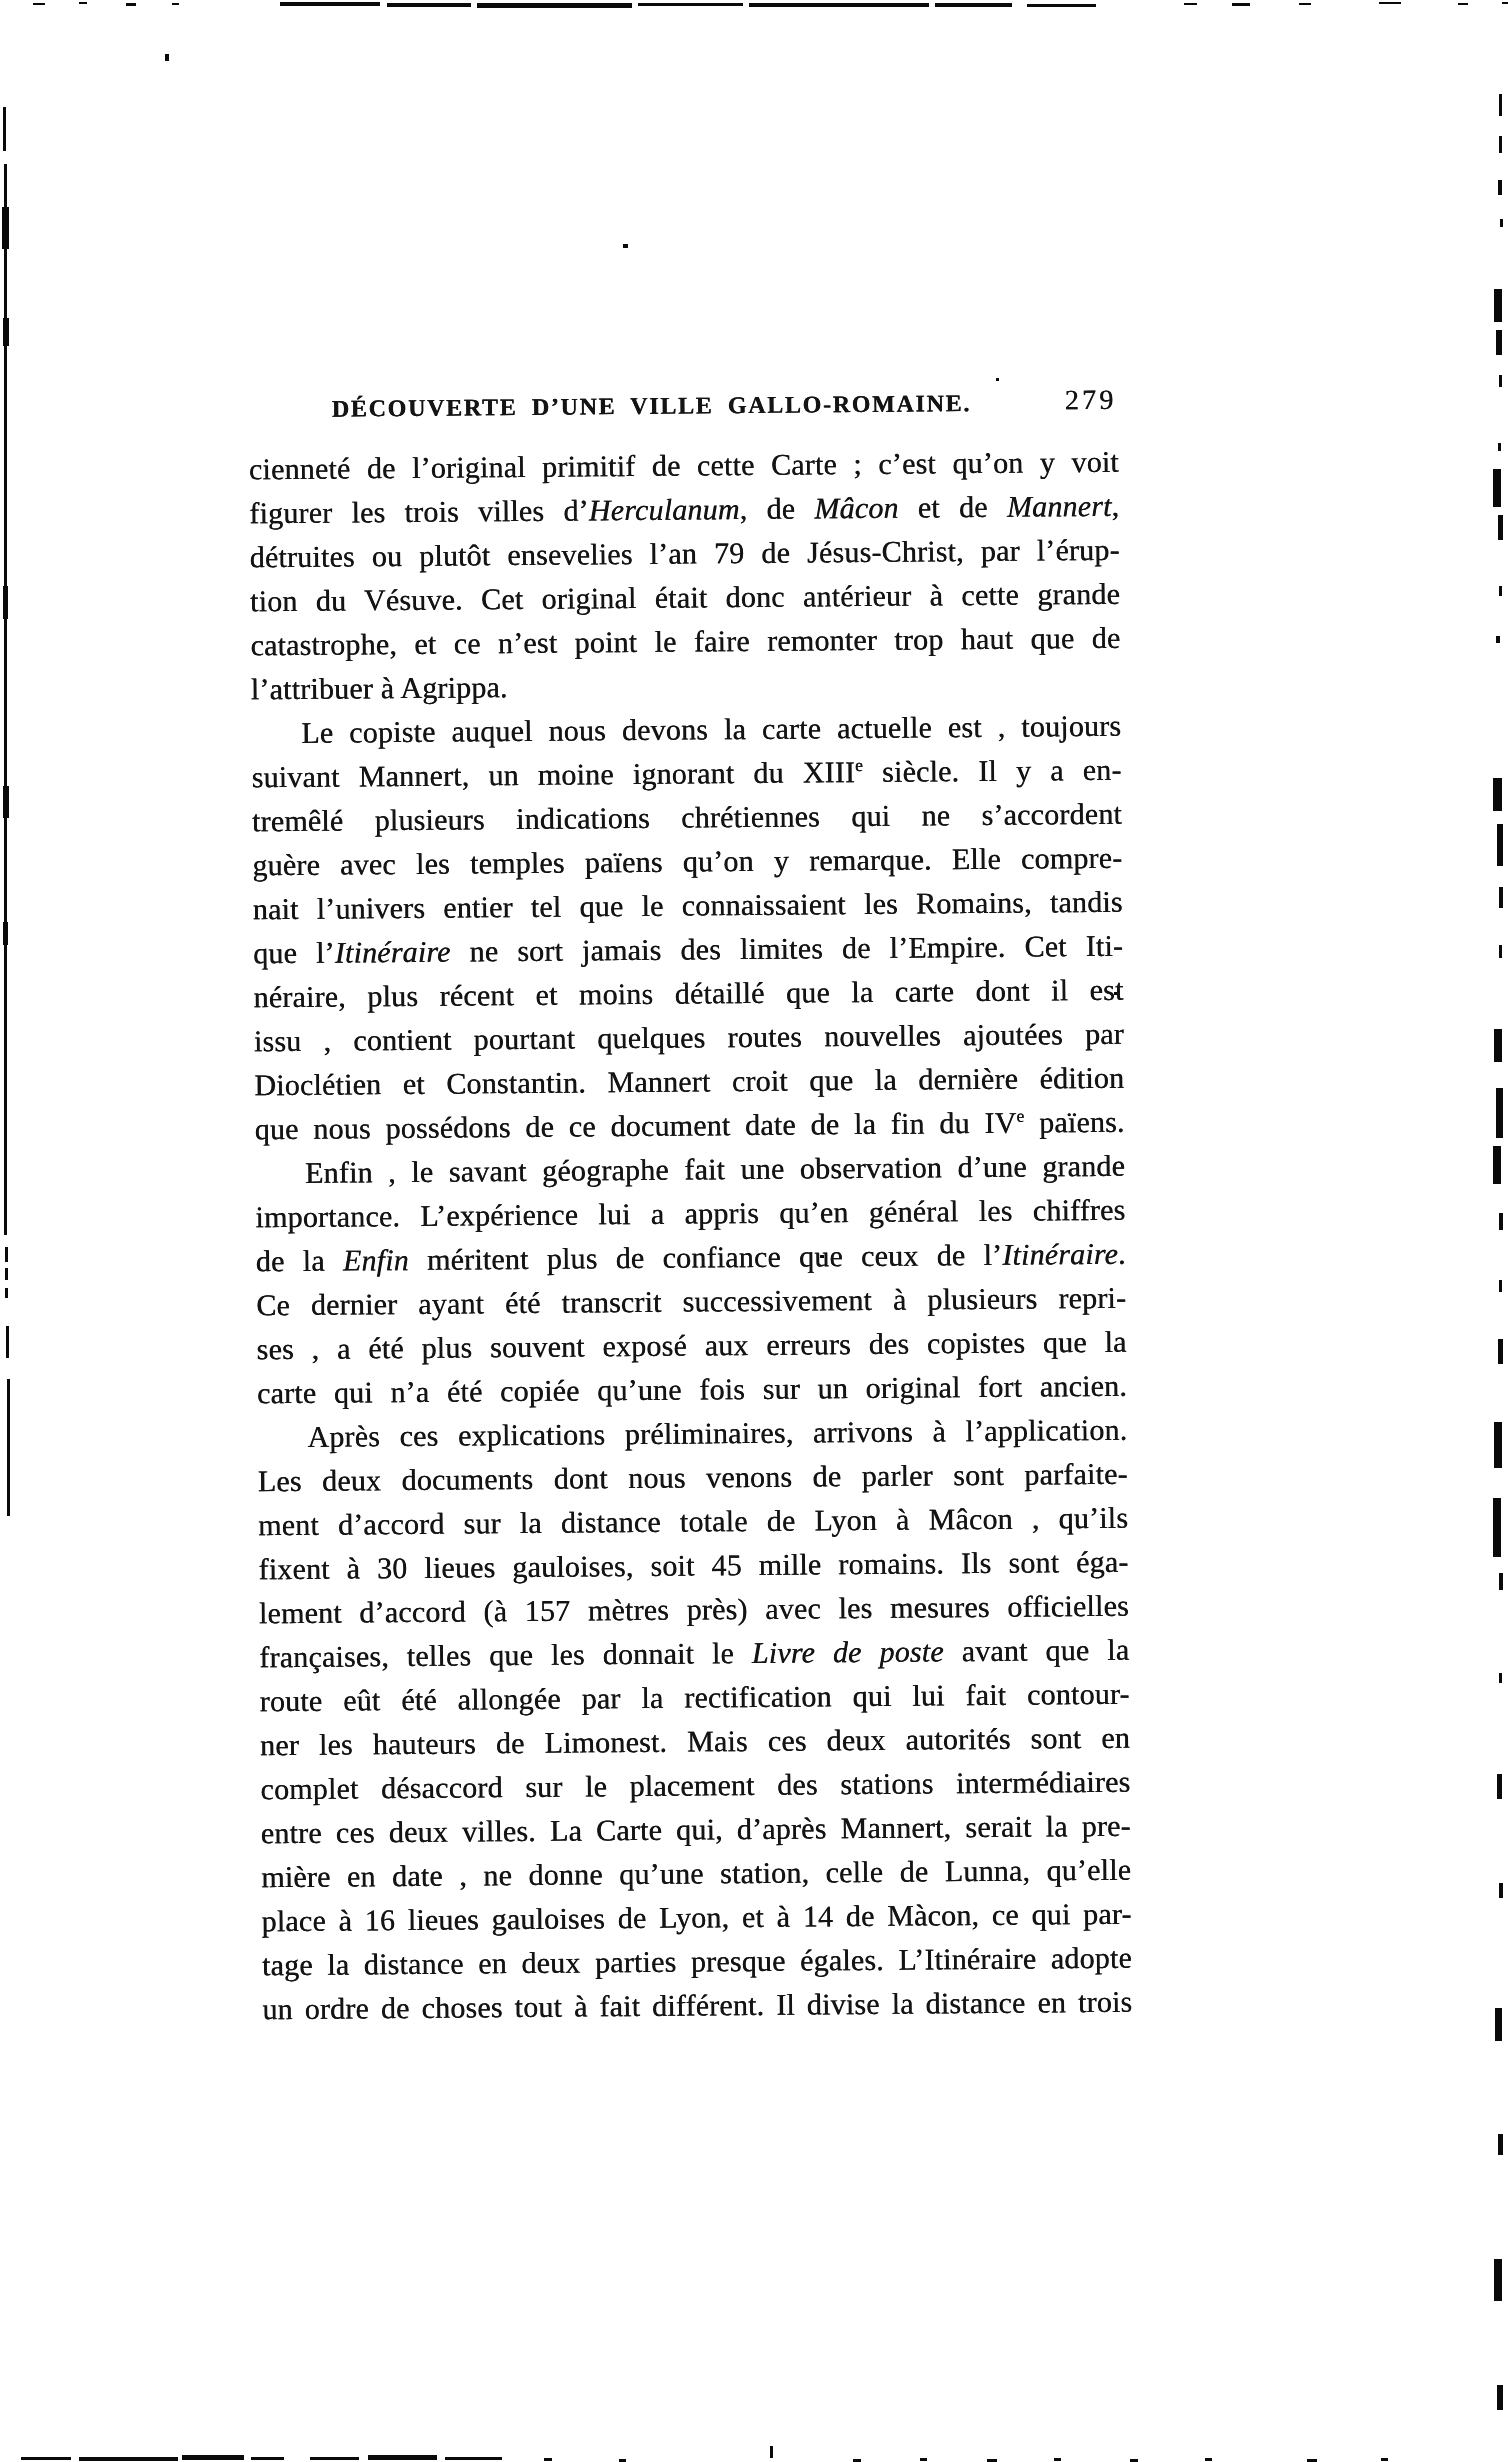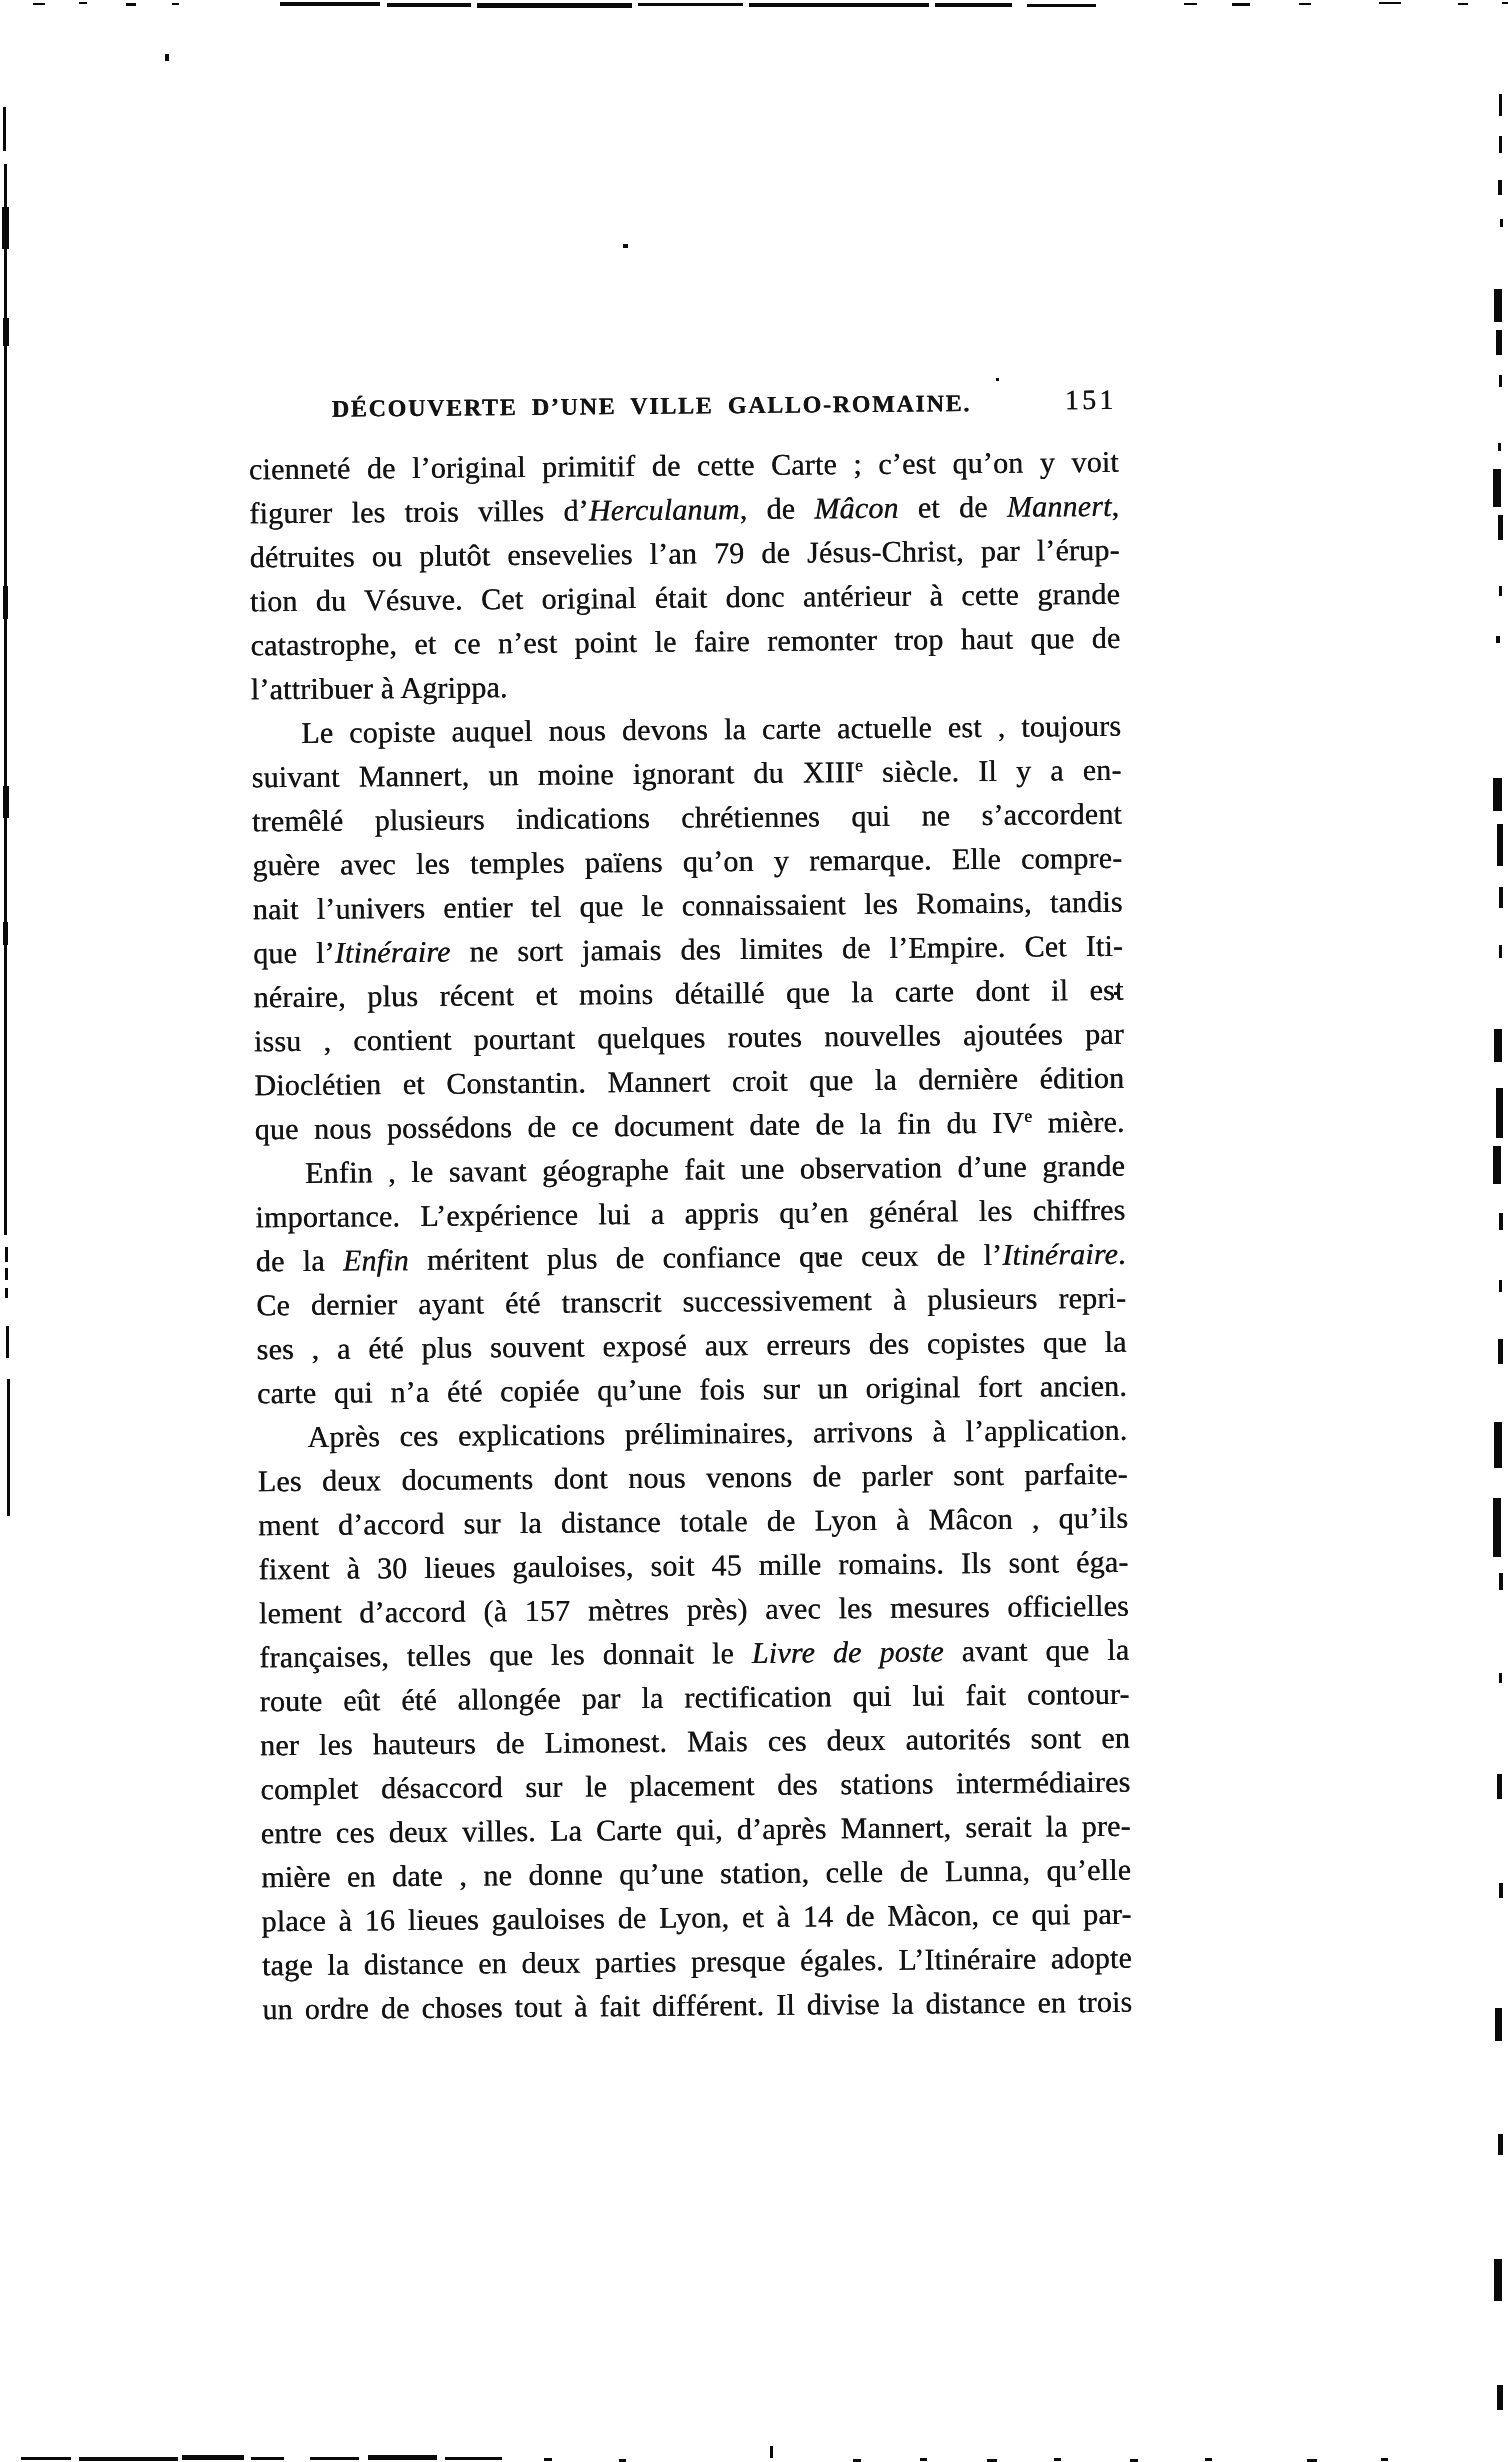--- a/index.html
+++ b/index.html
@@ -50,40 +50,40 @@
   .sup { vertical-align: super; font-size: 0.58em; line-height: 0; }
   .art { position: absolute; background: #0a0a0a; }
 </style>
 </head>
 <body>
 
 <div class="page-content">
 
   <div class="running-header">
     <span class="header-title">DÉCOUVERTE D’UNE VILLE GALLO-ROMAINE.</span>
-    <span class="page-number">151</span>
+    <span class="page-number">279</span>
   </div>
 
   <div class="page-body">
       <div class="line"><span>cienneté de l’original primitif de cette Carte ; c’est qu’on y voit</span></div>
       <div class="line"><span>figurer les trois villes d’</span><span class="it">Herculanum</span><span>, de </span><span class="it">Mâcon</span><span> et de </span><span class="it">Mannert</span><span>,</span></div>
       <div class="line"><span>détruites ou plutôt ensevelies l’an 79 de Jésus-Christ, par l’érup-</span></div>
       <div class="line"><span>tion du Vésuve. Cet original était donc antérieur à cette grande</span></div>
       <div class="line"><span>catastrophe, et ce n’est point le faire remonter trop haut que de</span></div>
       <div class="line short"><span>l’attribuer à Agrippa.</span></div>
       <div class="line indent"><span>Le copiste auquel nous devons la carte actuelle est , toujours</span></div>
       <div class="line"><span>suivant Mannert, un moine ignorant du XIII</span><span class="sup">e</span><span> siècle. Il y a en-</span></div>
       <div class="line"><span>tremêlé plusieurs indications chrétiennes qui ne s’accordent</span></div>
       <div class="line"><span>guère avec les temples païens qu’on y remarque. Elle compre-</span></div>
       <div class="line"><span>nait l’univers entier tel que le connaissaient les Romains, tandis</span></div>
       <div class="line"><span>que l’</span><span class="it">Itinéraire</span><span> ne sort jamais des limites de l’Empire. Cet Iti-</span></div>
       <div class="line"><span>néraire, plus récent et moins détaillé que la carte dont il est</span></div>
       <div class="line"><span>issu , contient pourtant quelques routes nouvelles ajoutées par</span></div>
       <div class="line"><span>Dioclétien et Constantin. Mannert croit que la dernière édition</span></div>
-      <div class="line"><span>que nous possédons de ce document date de la fin du IV</span><span class="sup">e</span><span> mière.</span></div>
+      <div class="line"><span>que nous possédons de ce document date de la fin du IV</span><span class="sup">e</span><span> païens.</span></div>
       <div class="line indent"><span>Enfin , le savant géographe fait une observation d’une grande</span></div>
       <div class="line"><span>importance. L’expérience lui a appris qu’en général les chiffres</span></div>
       <div class="line"><span>de la </span><span class="it">Enfin</span><span> méritent plus de confiance que ceux de l’</span><span class="it">Itinéraire</span><span>.</span></div>
       <div class="line"><span>Ce dernier ayant été transcrit successivement à plusieurs repri-</span></div>
       <div class="line"><span>ses , a été plus souvent exposé aux erreurs des copistes que la</span></div>
       <div class="line"><span>carte qui n’a été copiée qu’une fois sur un original fort ancien.</span></div>
       <div class="line indent"><span>Après ces explications préliminaires, arrivons à l’application.</span></div>
       <div class="line"><span>Les deux documents dont nous venons de parler sont parfaite-</span></div>
       <div class="line"><span>ment d’accord sur la distance totale de Lyon à Mâcon , qu’ils</span></div>
       <div class="line"><span>fixent à 30 lieues gauloises, soit 45 mille romains. Ils sont éga-</span></div>

